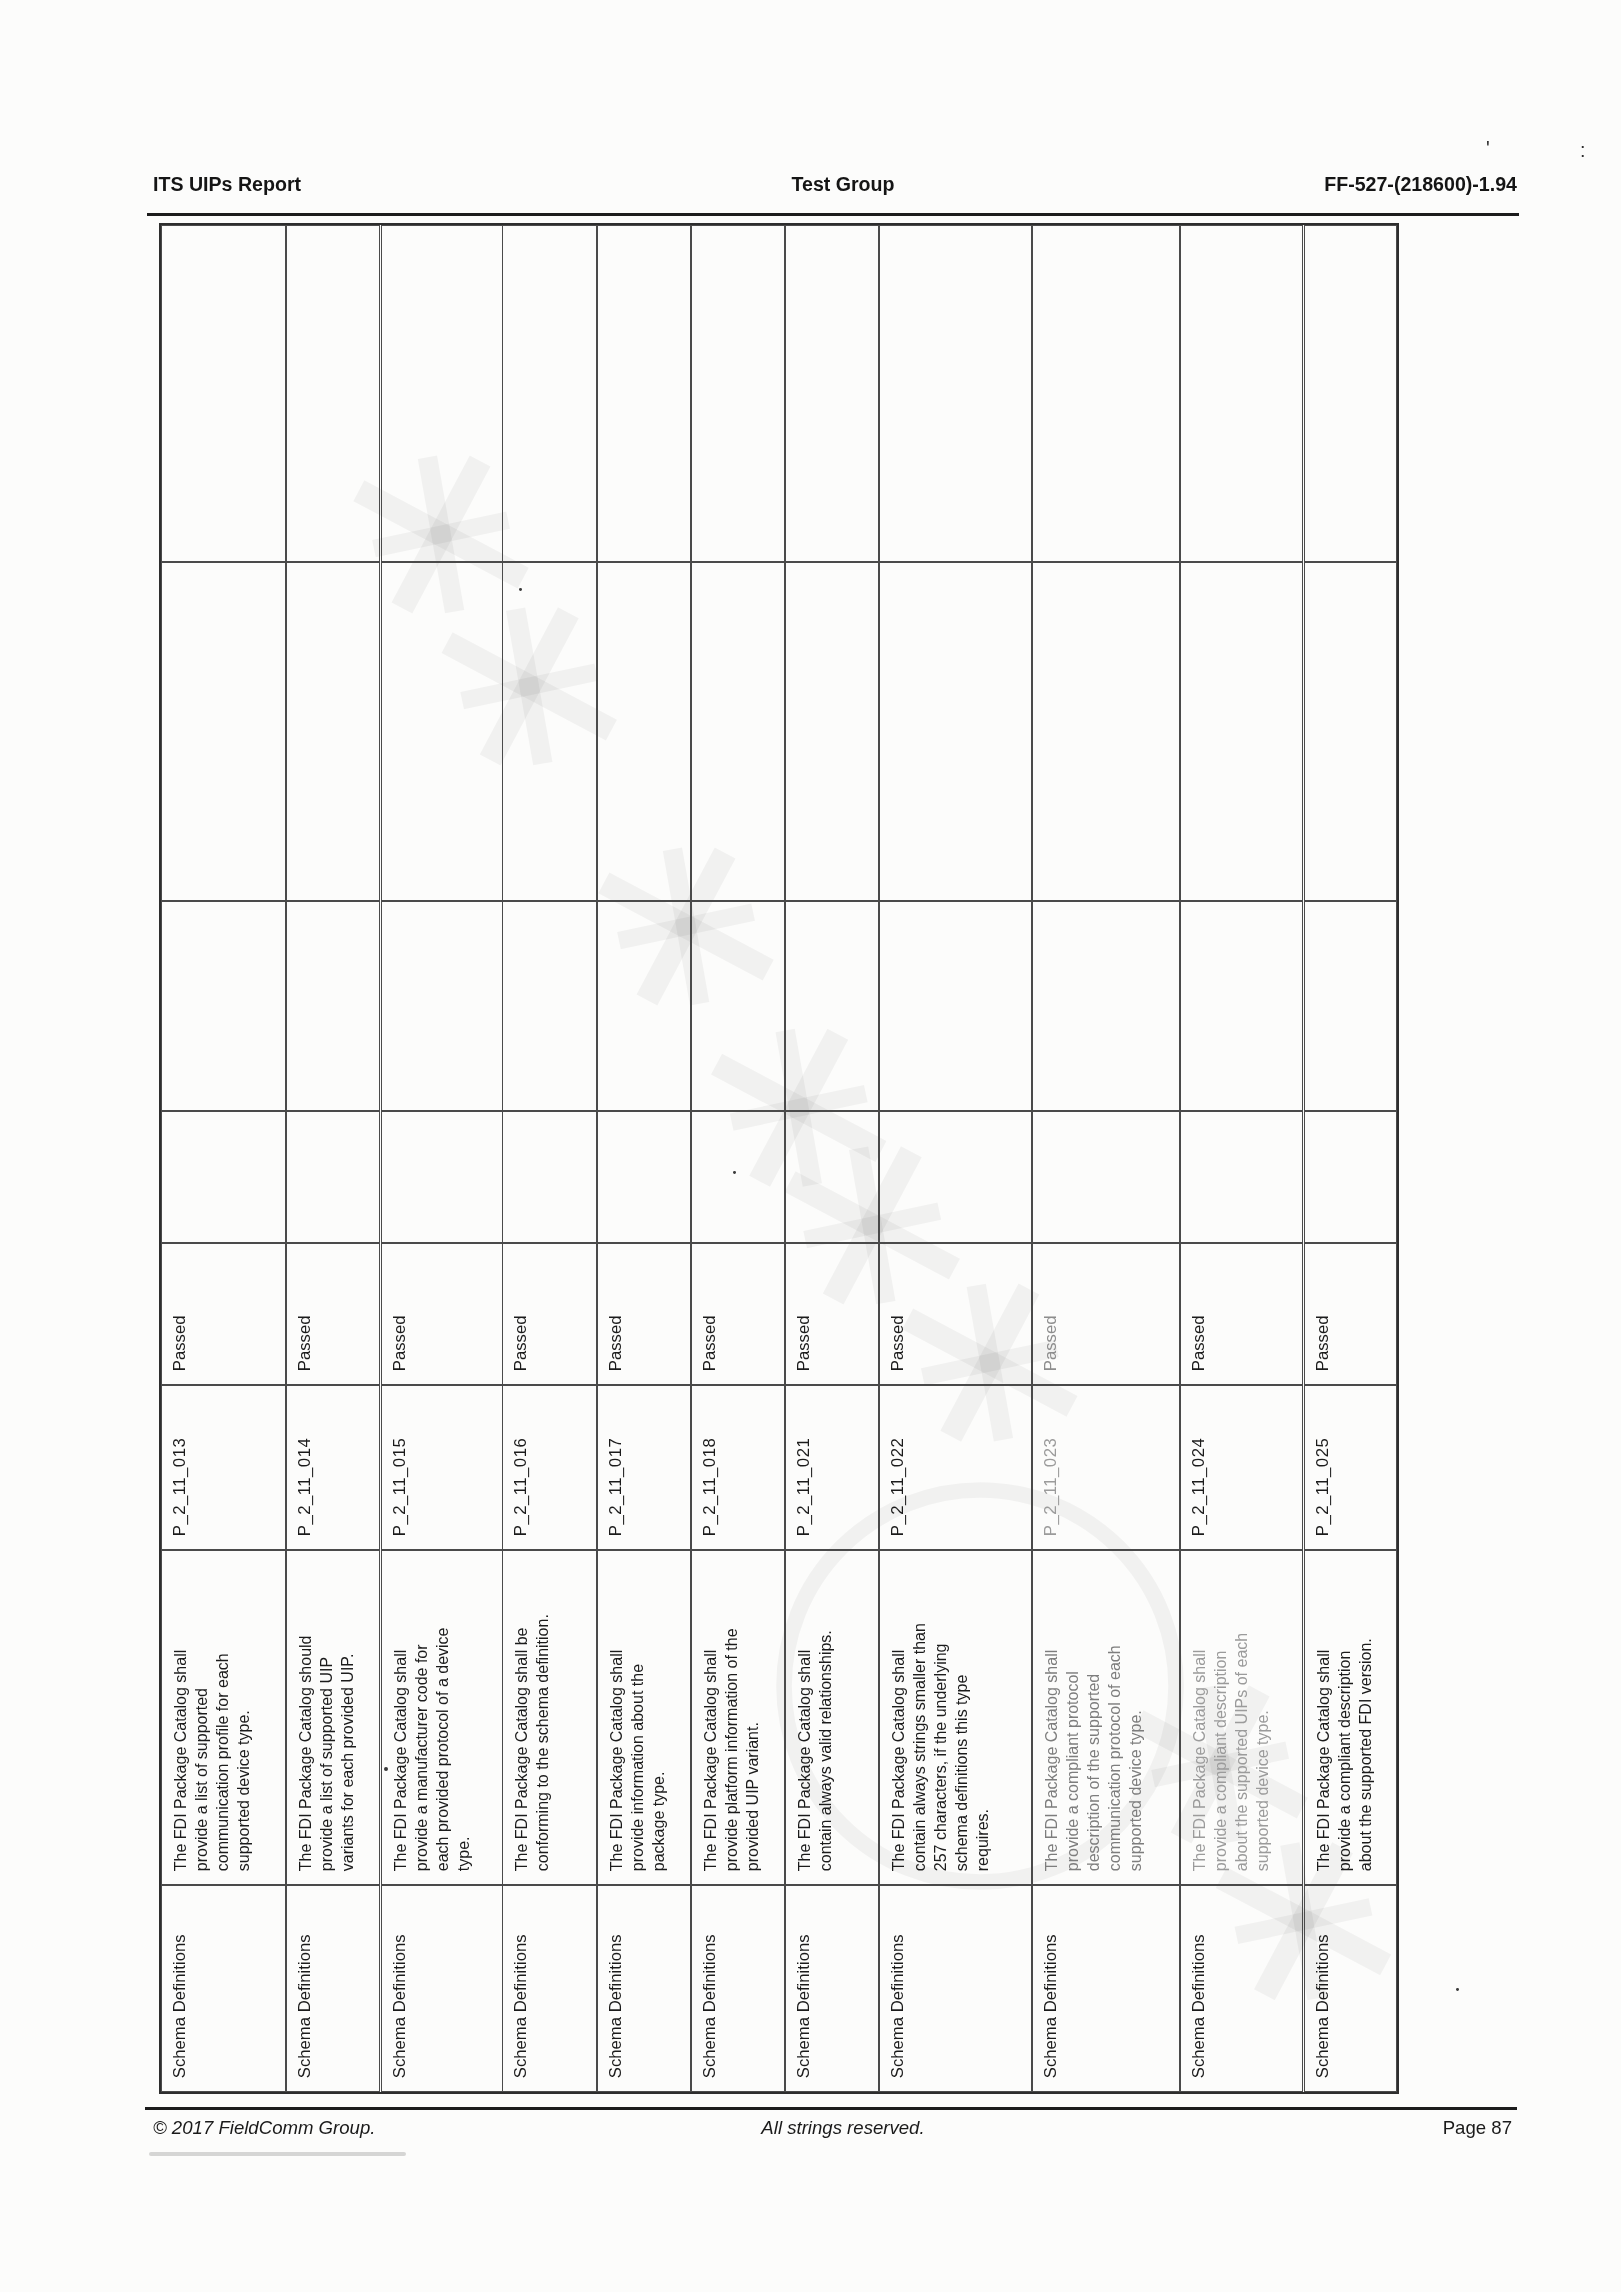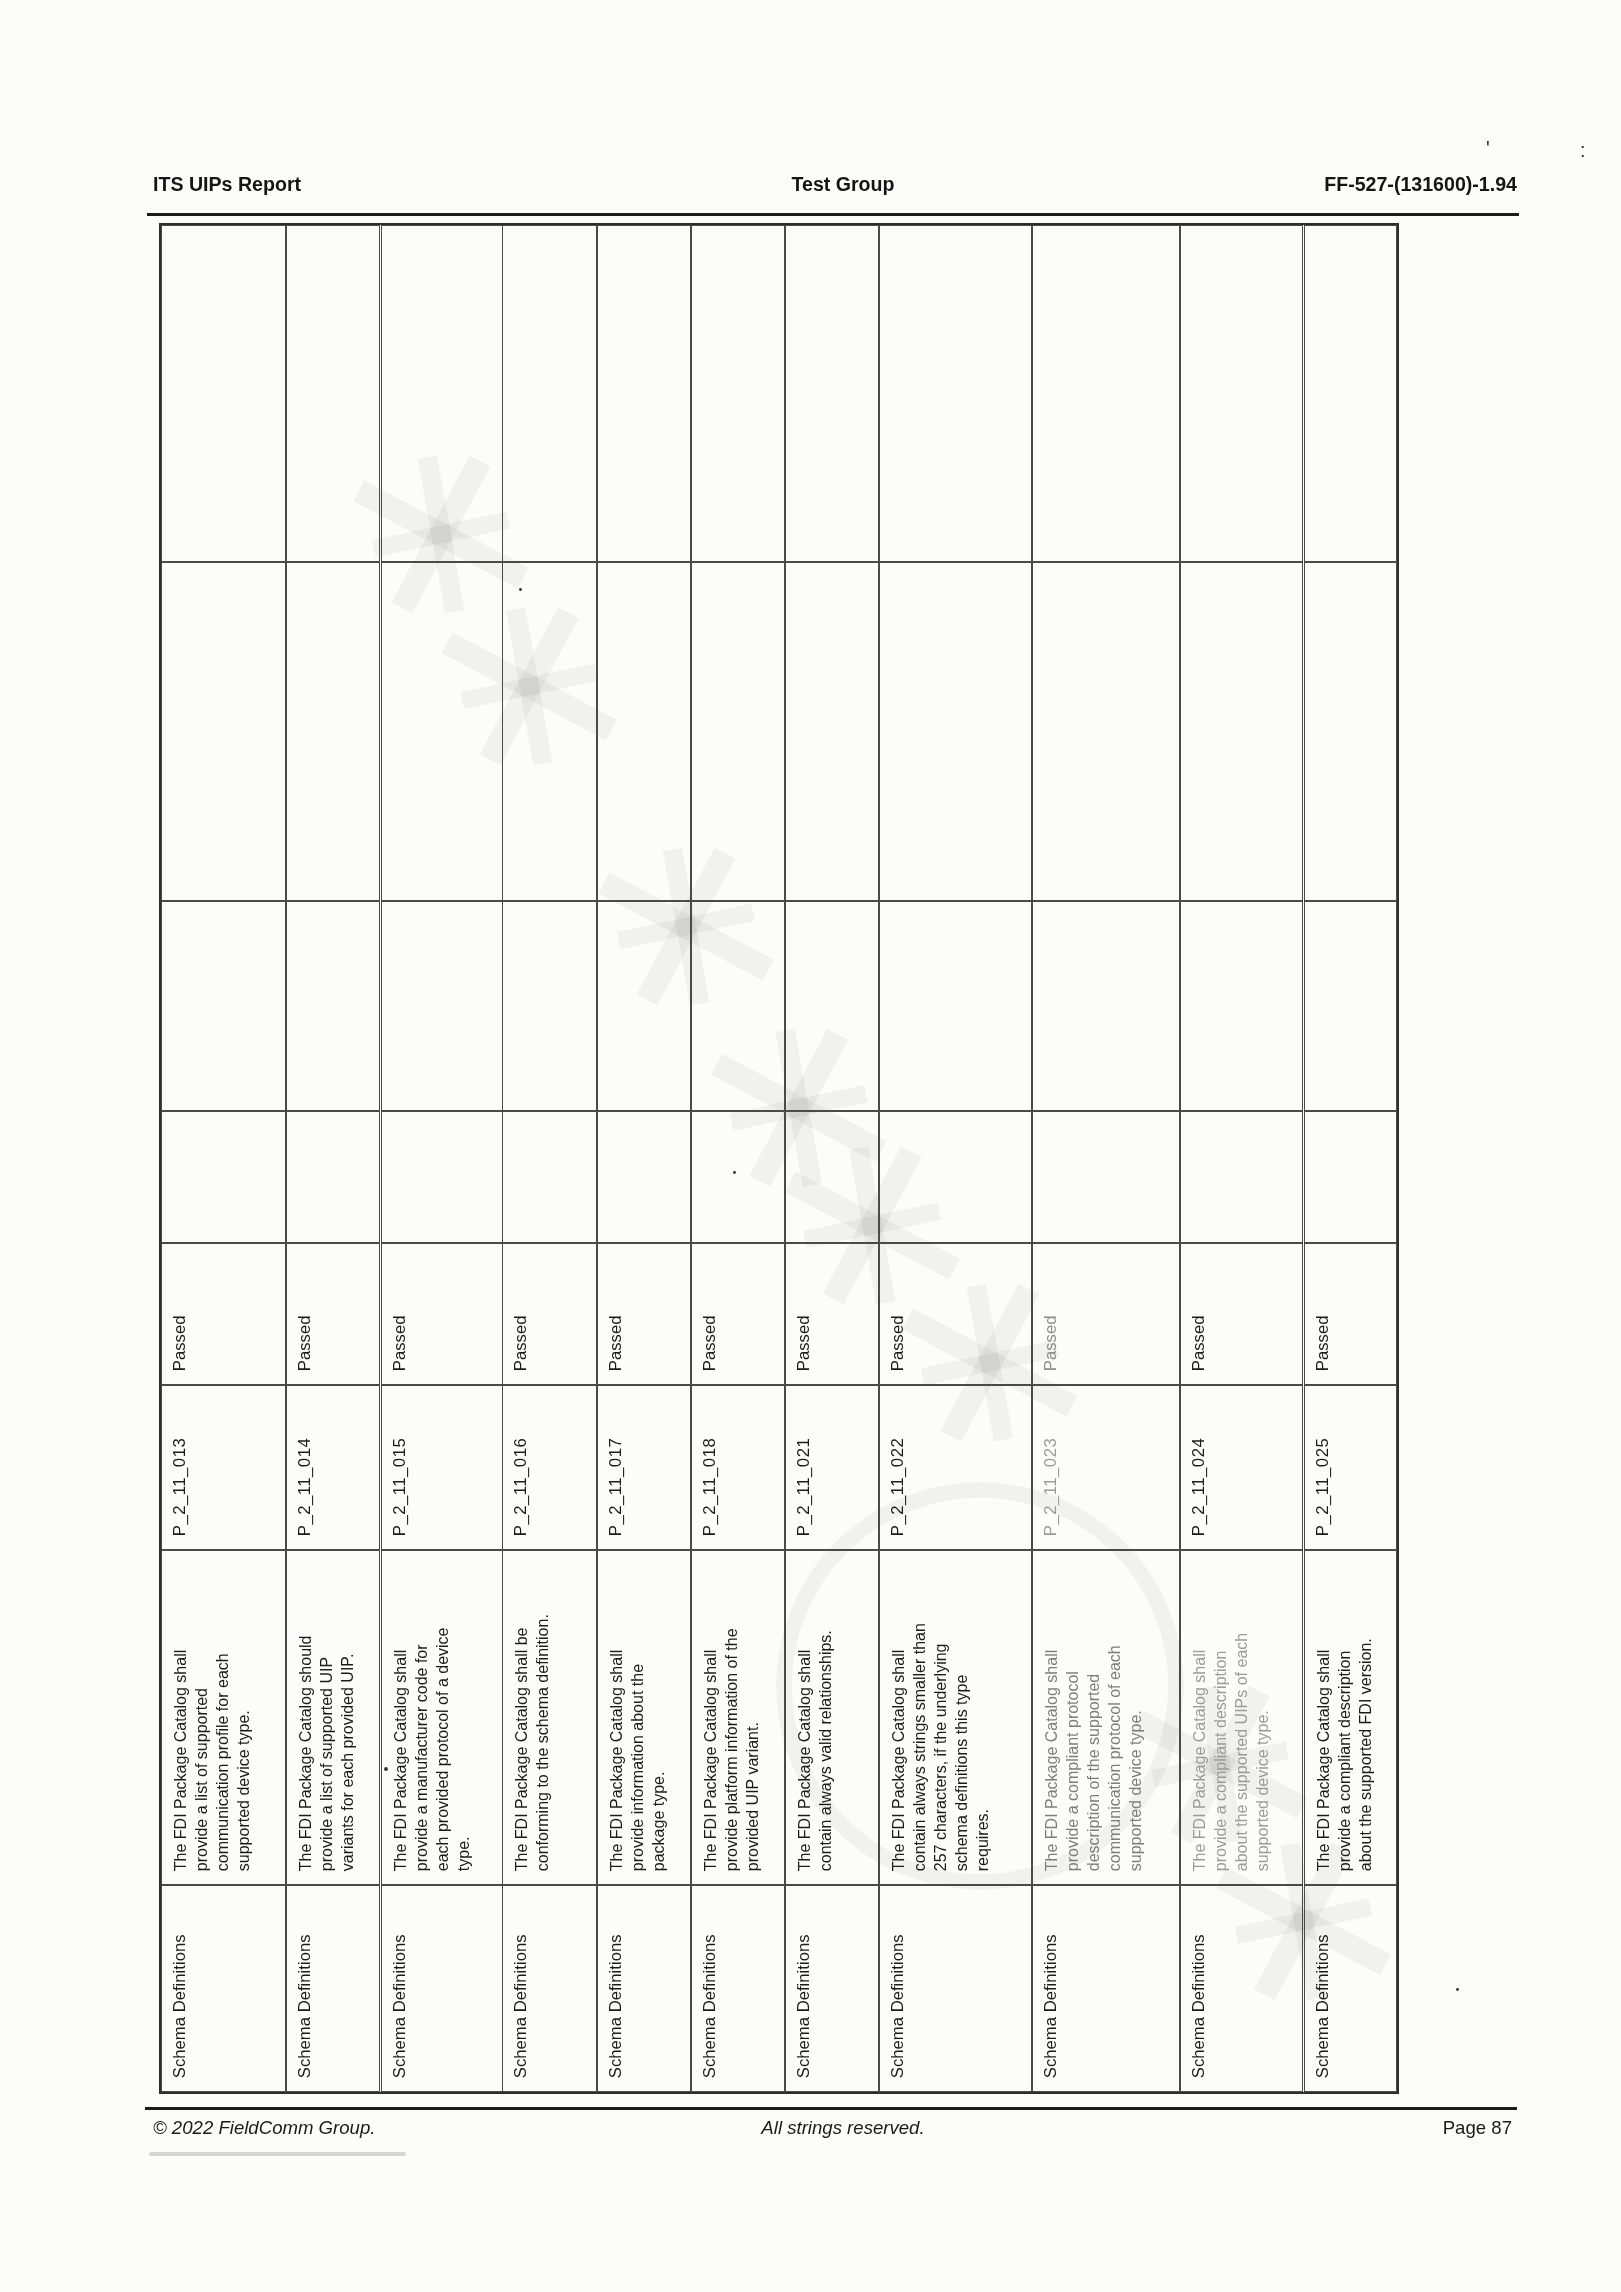--- a/index.html
+++ b/index.html
@@ -131,21 +131,21 @@
         <rect x="-95" y="-12" width="190" height="24"></rect>
         <rect x="-12" y="-85" width="24" height="170"></rect>
         <rect x="-80" y="-10" width="160" height="20" transform="rotate(52)"></rect>
         <rect x="-70" y="-9" width="140" height="18" transform="rotate(-40)"></rect>
       </g>
       <circle cx="1000" cy="1720" r="200" fill="none" stroke="rgba(0,0,0,0.045)" stroke-width="16"></circle>
     </svg>
 
   <div class="hdr-text hdr-left">ITS UIPs Report</div>
   <div class="hdr-text hdr-center">Test Group</div>
-  <div class="hdr-text hdr-right">FF-527-(131600)-1.94</div>
+  <div class="hdr-text hdr-right">FF-527-(218600)-1.94</div>
   <div class="hdr-rule"></div>
 
   <div id="report-table">
       <div class="cell" style="left: 0px; top: 0px; width: 125px; height: 337px;"></div>
       <div class="cell" style="left: 0px; top: 337px; width: 125px; height: 339px;"></div>
       <div class="cell" style="left: 0px; top: 676px; width: 125px; height: 210px;"></div>
       <div class="cell" style="left: 0px; top: 886px; width: 125px; height: 132px;"></div>
       <div class="cell" style="left: 0px; top: 1018px; width: 125px; height: 142px;">
         <div class="rot result" style="width: 138px; height: 122px;">Passed</div>
       </div>
@@ -341,21 +341,21 @@
         <div class="rot description" style="width: 331px; height: 89px;">The FDI Package Catalog shall
 provide a compliant description
 about the supported FDI version.</div>
       </div>
       <div class="cell" style="left: 1143px; top: 1660px; width: 93px; height: 207px;">
         <div class="rot category" style="width: 203px; height: 89px;">Schema Definitions</div>
       </div>
     </div>
 
   <div class="ftr-rule"></div>
-  <div class="ftr-text ftr-left">© 2022 FieldComm Group.</div>
+  <div class="ftr-text ftr-left">© 2017 FieldComm Group.</div>
   <div class="ftr-text ftr-center">All strings reserved.</div>
   <div class="ftr-text ftr-right">Page 87</div>
   <div class="ftr-smudge"></div>
 
   <div class="noise-mark" style="left:1486px;top:137px;">'</div>
   <div class="noise-mark" style="left:1580px;top:139px;">:</div>
   <div class="noise-dot" style="left:384px;top:1767px;width:3.9px;height:3.9px;"></div>
   <div class="noise-dot" style="left:733px;top:1171px;width:2.9px;height:2.9px;"></div>
   <div class="noise-dot" style="left:519px;top:588px;width:2.9px;height:2.9px;"></div>
   <div class="noise-dot" style="left:1456px;top:1988px;width:2.9px;height:2.9px;"></div>

